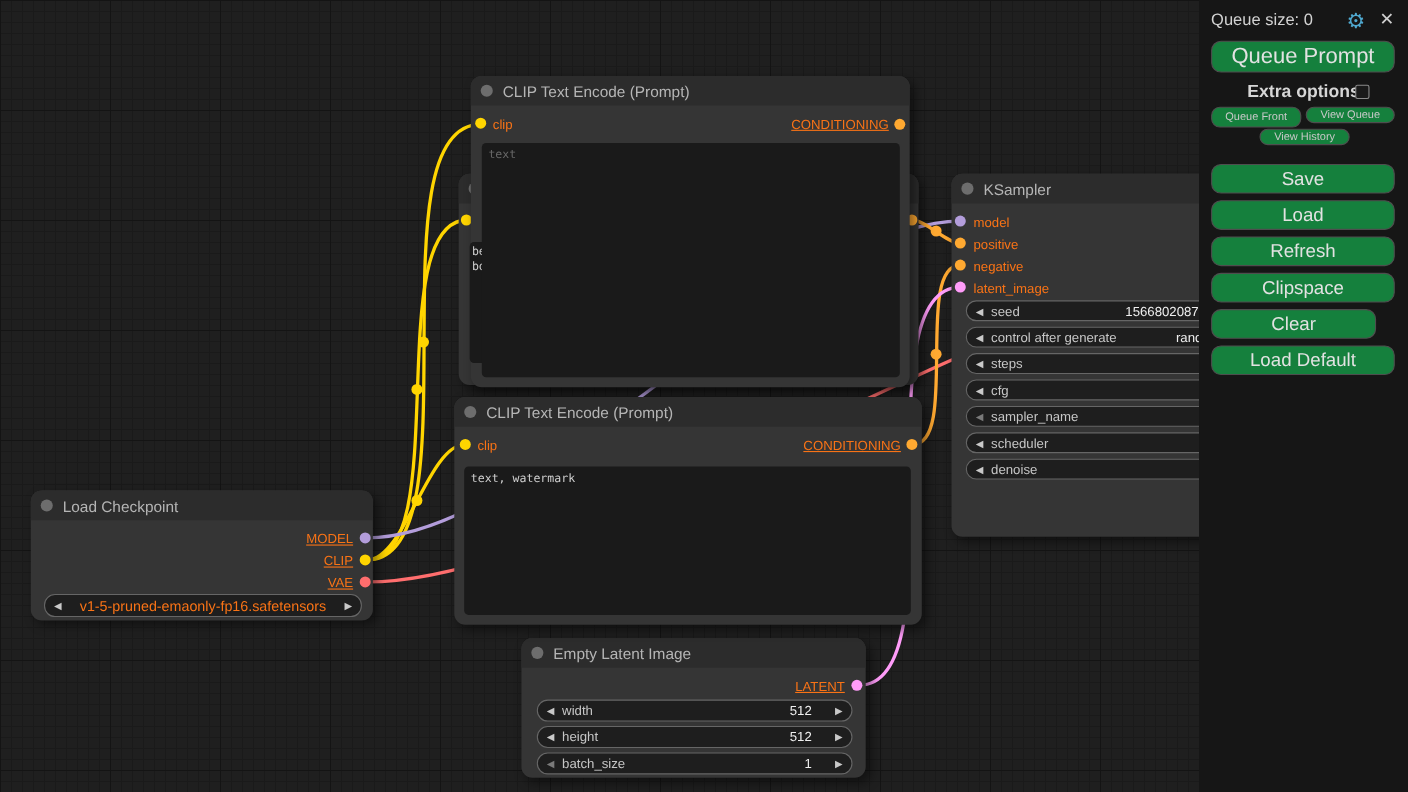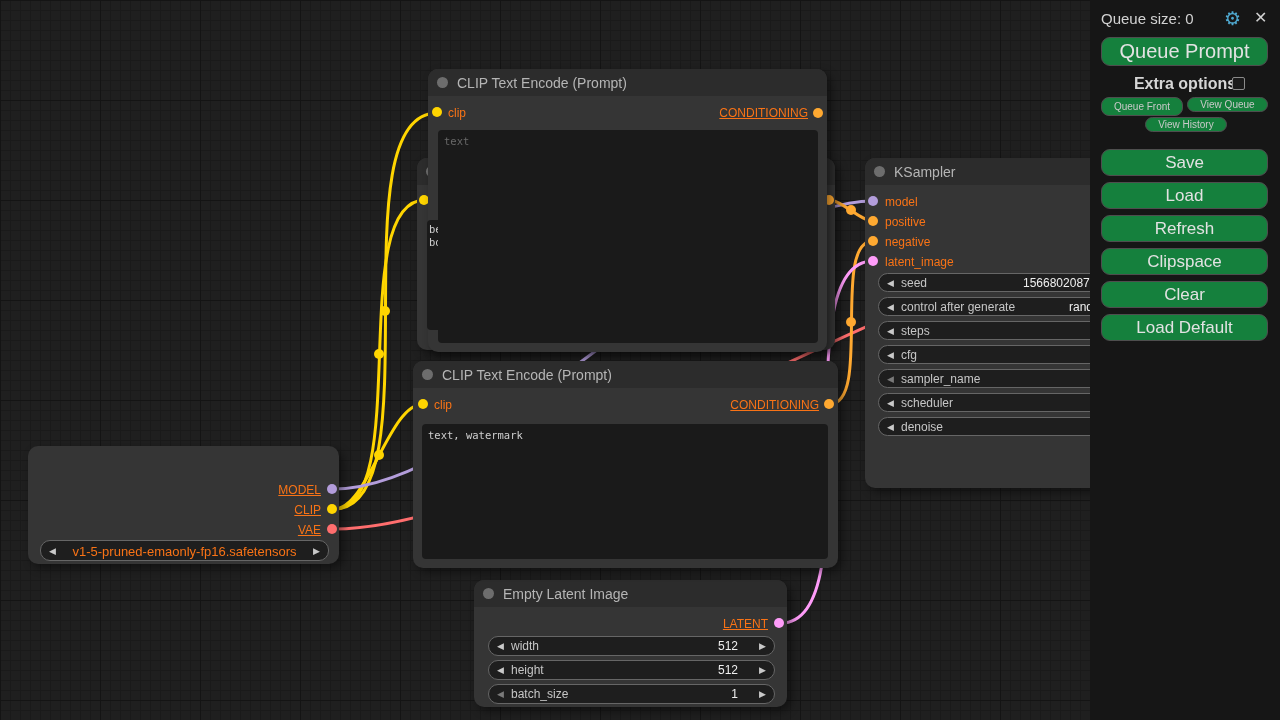--- a/index.html
+++ b/index.html
@@ -106,20 +106,24 @@
       <span class="tdot"></span>
       <span>CLIP Text Encode (Prompt)</span>
     </div>
     <span class="dot d-clip" style="left:5px;top:38px;"></span>
     <span class="slbl" style="left:21px;top:37px;">clip</span>
     <span class="slbl r" style="right:19px;top:37px;">CONDITIONING</span>
     <span class="dot d-cond" style="right:4px;top:38px;"></span>
   </div>
 
   <div class="node" style="left:28px;top:446px;width:311px;height:118px;z-index:3;">
+    <div class="ntitle">
+      <span class="tdot"></span>
+      <span>Load Checkpoint</span>
+    </div>
     <span class="slbl r" style="right:18px;top:37px;">MODEL</span>
     <span class="dot d-model" style="right:2px;top:38px;"></span>
     <span class="slbl r" style="right:18px;top:57px;">CLIP</span>
     <span class="dot d-clip" style="right:2px;top:58px;"></span>
     <span class="slbl r" style="right:18px;top:77px;">VAE</span>
     <span class="dot d-vae" style="right:2px;top:78px;"></span>
     <div class="pill" style="left:12px;top:94px;width:287px;height:19px;">
       <span class="al">◀</span>
       <span class="valc">v1-5-pruned-emaonly-fp16.safetensors</span>
       <span class="ar">▶</span>
@@ -216,17 +220,17 @@
     <span id="chk"></span>
 
     <div class="mbtn sm" style="left:11px;top:97px;width:82px;height:19px;">Queue Front</div>
     <div class="mbtn sm" style="left:97px;top:97px;width:81px;height:15px;">View Queue</div>
     <div class="mbtn sm" style="left:55px;top:117px;width:82px;height:15px;">View History</div>
 
     <div class="mbtn" style="left:11px;top:149px;width:167px;height:27px;">Save</div>
     <div class="mbtn" style="left:11px;top:182px;width:167px;height:27px;">Load</div>
     <div class="mbtn" style="left:11px;top:215px;width:167px;height:27px;">Refresh</div>
     <div class="mbtn" style="left:11px;top:248px;width:167px;height:27px;">Clipspace</div>
-    <div class="mbtn" style="left:11px;top:281px;width:167px;height:27px;">Clear</div>
+    <div class="mbtn" style="left:11px;top:281px;width:150px;height:27px;">Clear</div>
     <div class="mbtn" style="left:11px;top:314px;width:167px;height:27px;">Load Default</div>
   </div>
 
 </div>
 
 </body></html>

